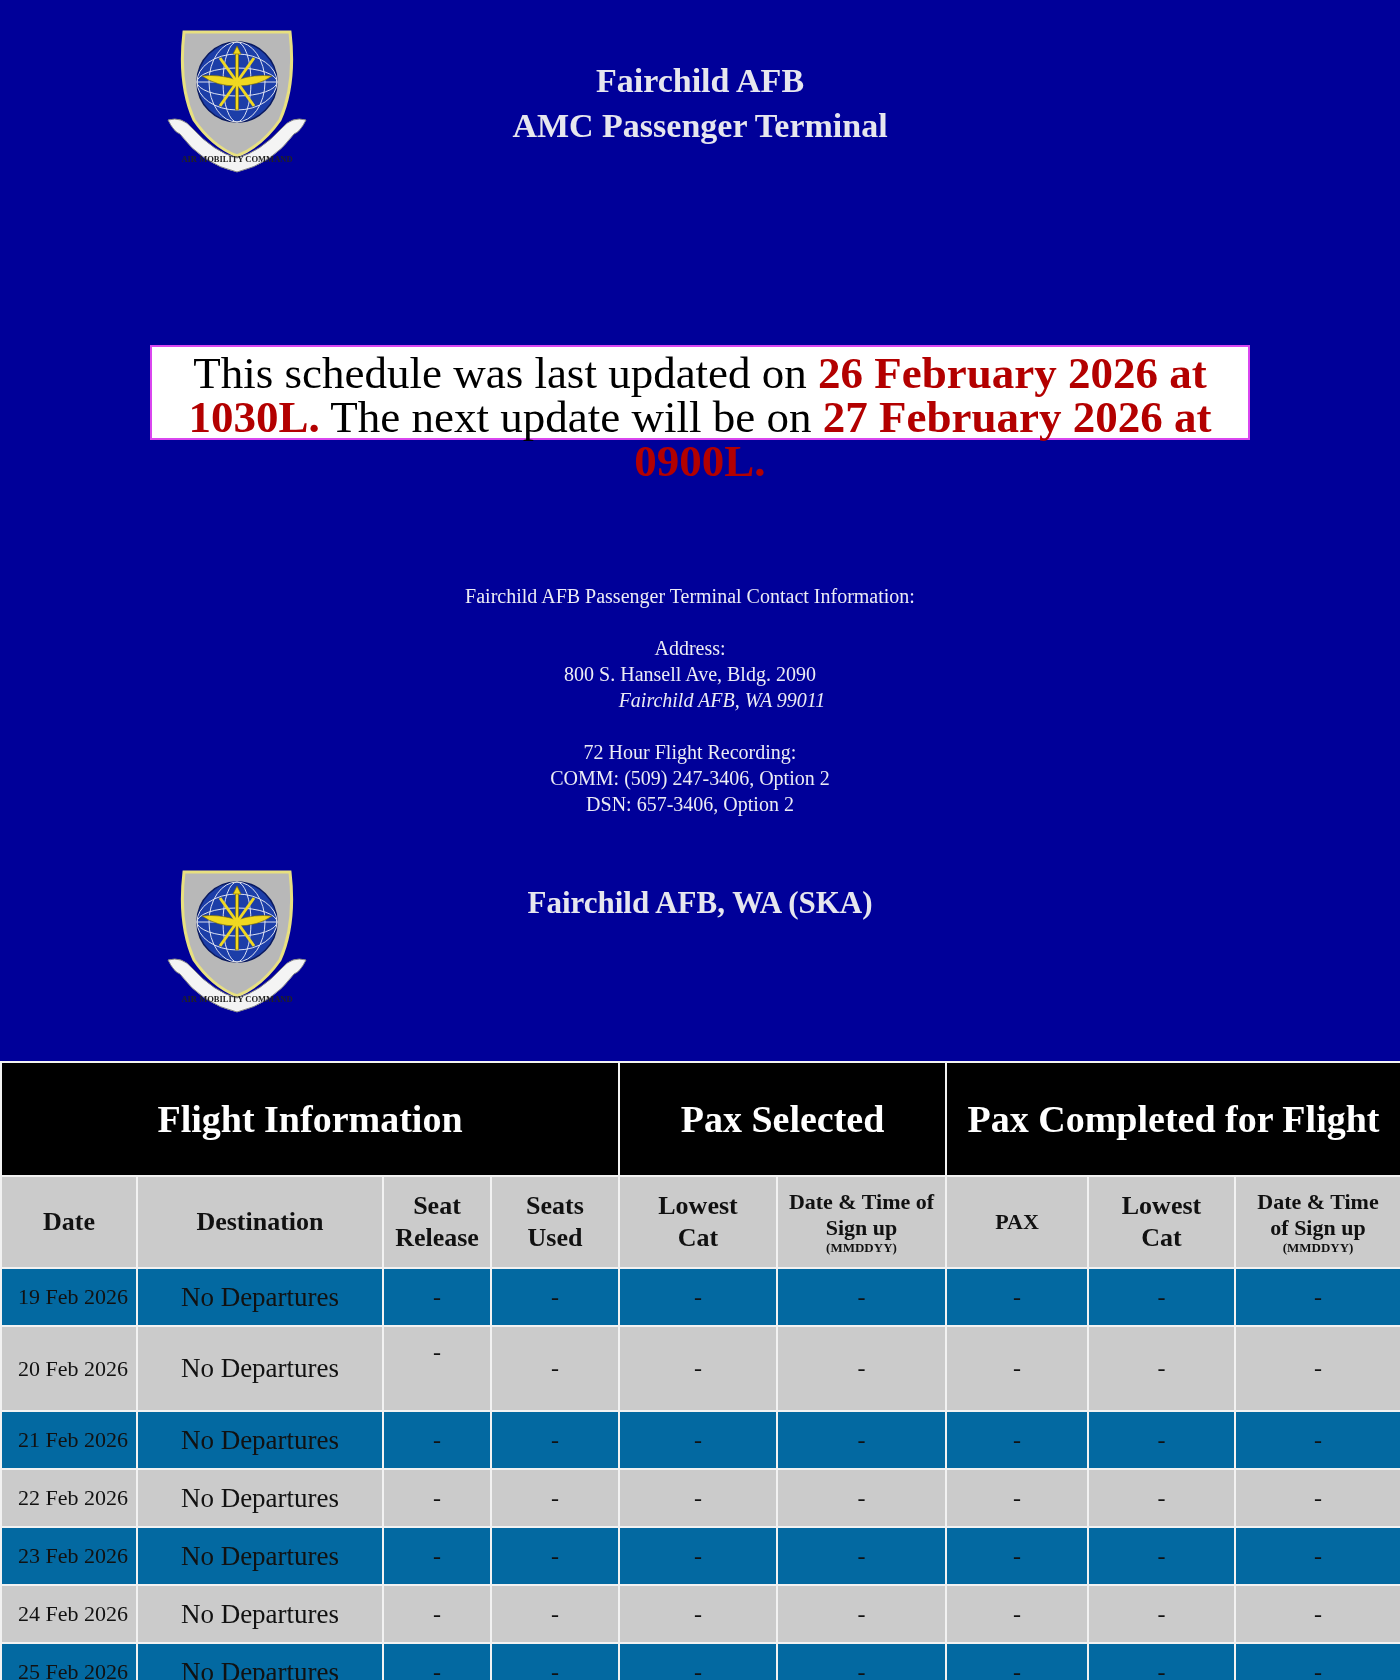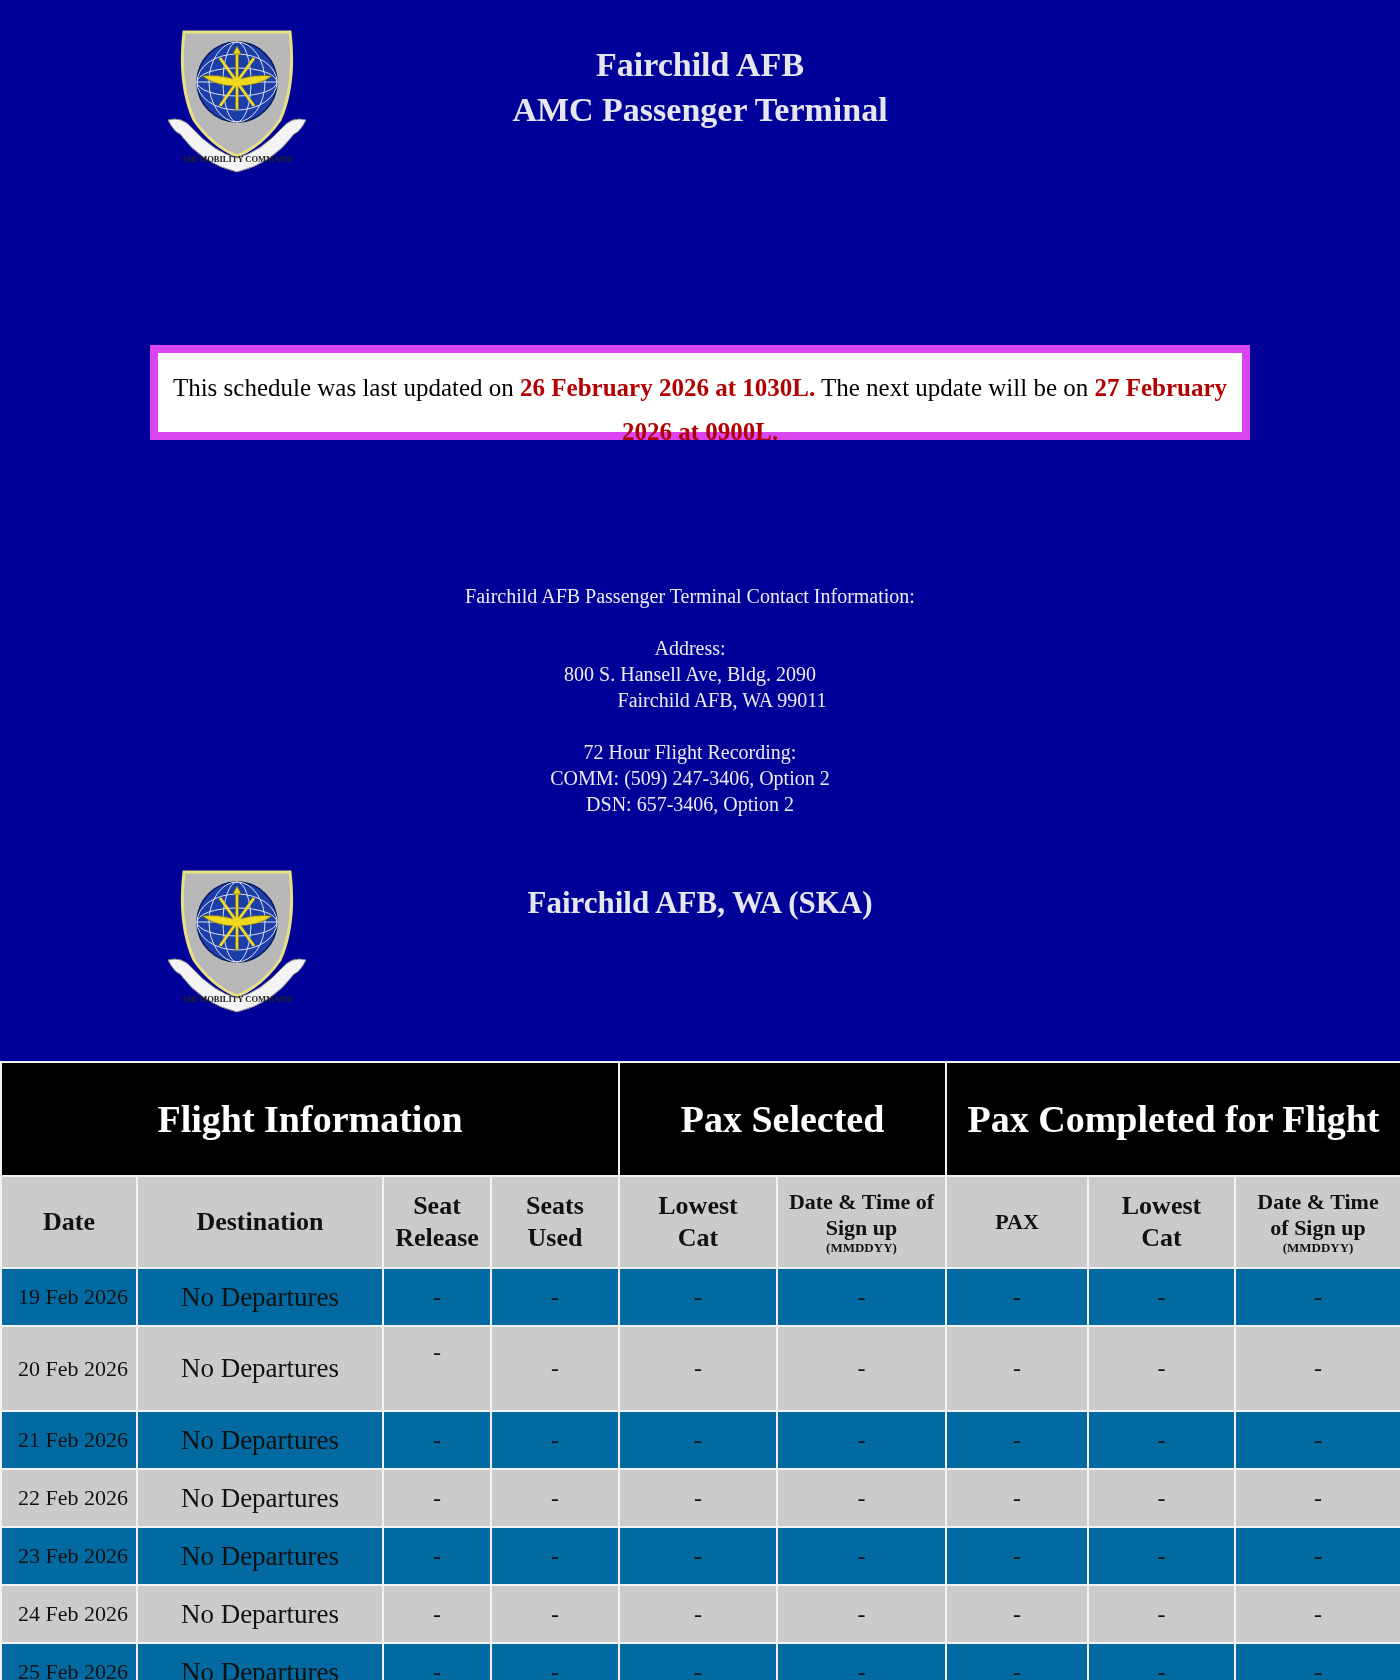--- a/index.html
+++ b/index.html
@@ -11,37 +11,37 @@
   }
   .logo { position: absolute; width: 150px; height: 150px; }
   .logo svg { width: 100%; height: 100%; display: block; }
   #logo1 { left: 162px; top: 24px; }
   #logo2 { left: 162px; top: 864px; }
 
   .title-block {
     position: absolute; left: 0; width: 1400px; text-align: center;
     color: #e6e6ee; font-weight: bold; font-size: 34px; line-height: 45px;
   }
-  #title1 { top: 42px; }
+  #title1 { top: 58px; }
   #title2 { top: 884px; font-size: 31px; line-height: 38px; }
 
   .update-box {
     position: absolute; left: 150px; top: 345px; width: 1100px; height: 95px;
-    background: #ffffff; border: 8px solid #d946ef; box-sizing: border-box;
-    text-align: center; font-size: 25px; line-height: 44px; color: #000;
-    padding-top: 13px;
+    background: #ffffff; border: 2px solid #d946ef; box-sizing: border-box;
+    text-align: center; font-size: 45px; line-height: 44px; color: #000;
+    padding-top: 4px;
   }
   .update-box .hl { color: #b30000; font-weight: bold; }
 
   .contact {
     position: absolute; left: 0; width: 1380px; top: 583px;
     text-align: center; color: #ececf4; font-size: 20px; line-height: 26px;
   }
   .contact .gap { height: 26px; }
-  .contact .indent { padding-left: 64px; }
+  .contact .indent { padding-left: 64px; font-style: italic; }
 
   table.roll {
     position: absolute; left: 0; top: 1061px; width: 1400px;
     border-collapse: collapse; table-layout: fixed;
   }
   table.roll td, table.roll th {
     border: 2px solid #f2f2f2; text-align: center; padding: 0;
   }
   th.group {
     background: #000; color: #fff; font-size: 38px; height: 112px;

